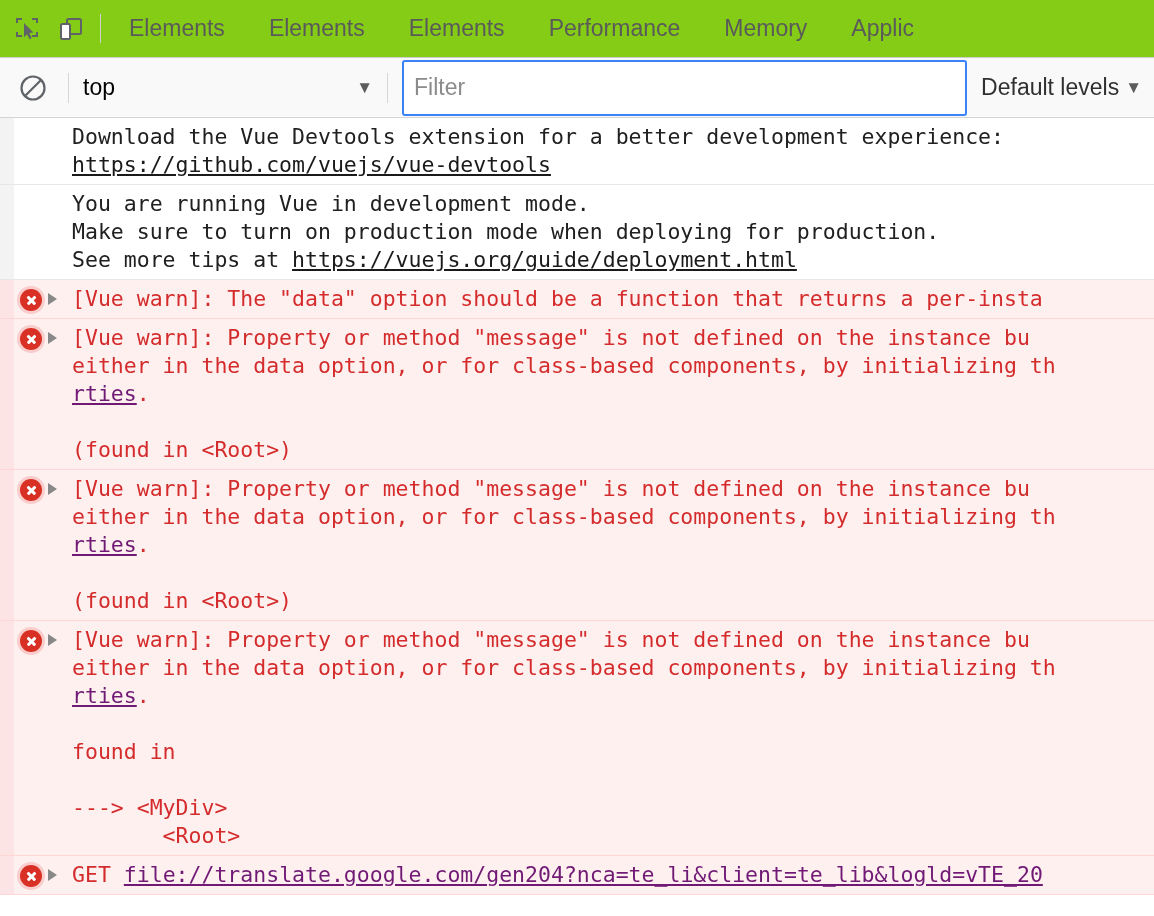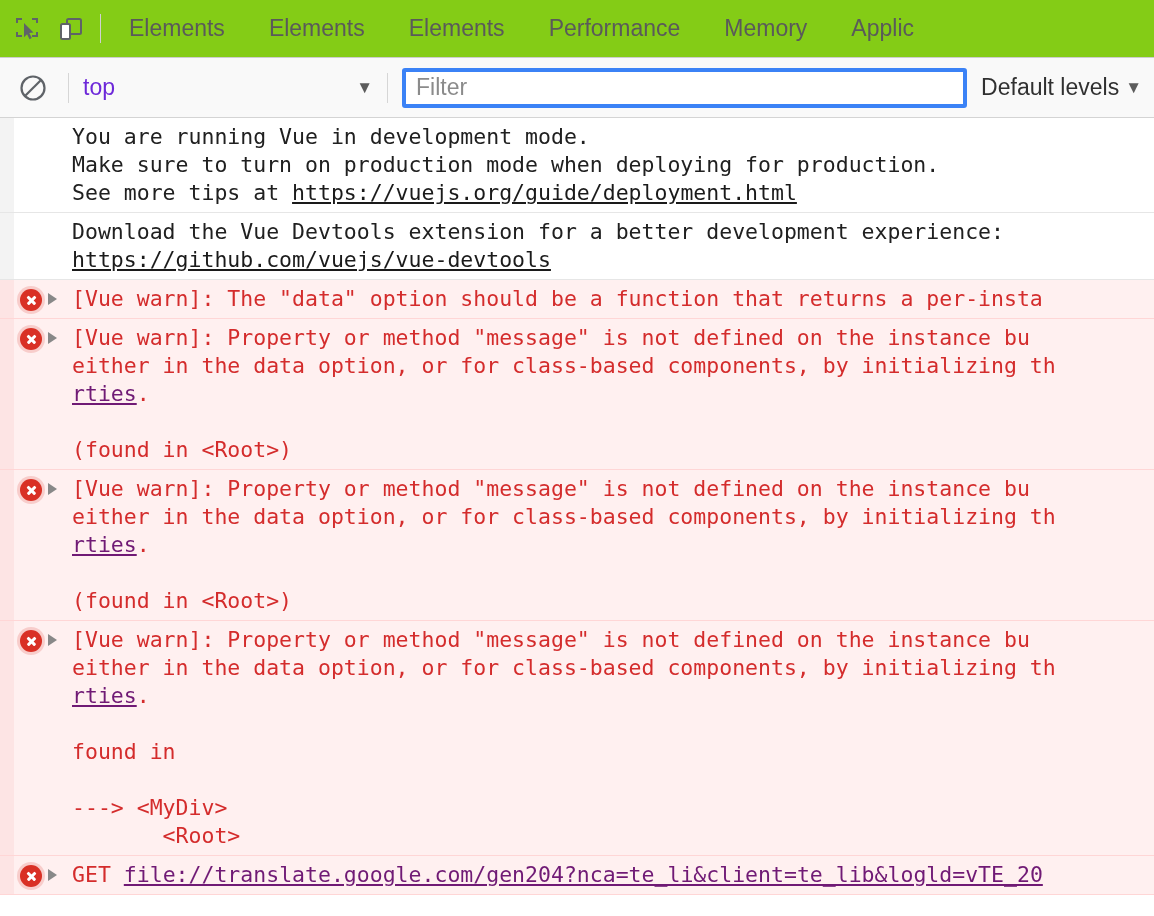--- a/index.html
+++ b/index.html
@@ -87,32 +87,32 @@
     background: #d6d6d6;
     margin: 0 14px;
     flex: 0 0 auto;
   }
   .context-select {
     display: flex; align-items: center;
     width: 290px;
     flex: 0 0 auto;
   }
   .context-label {
-    font-size: 23px; color: #6d28d9;
+    font-size: 23px; color: #000000;
     flex: 1;
   }
   .caret {
     font-size: 17px; color: #5c5c5c;
     margin-left: 6px;
   }
   .filter-input {
     flex: 1 1 auto;
-    height: 40px;
+    height: 56px;
     min-width: 0;
-    border: 4px solid #3b82f6;
+    border: 2px solid #3b82f6;
     border-radius: 3px;
     background: #ffffff;
     display: flex; align-items: center;
     padding: 0 10px;
     margin-right: 14px;
   }
   .filter-input .ph {
     font-size: 23px;
     color: #8b8b8b;
   }
@@ -279,27 +279,27 @@
       <span class="levels-label">Default levels</span>
       <span class="caret">▼</span>
     </div>
   </div>
 
   <div class="console" id="console-list">
       <div class="msg plain">
         <div class="gutter"></div>
         <div class="icon-col"></div>
         <div class="arrow-col"></div>
-        <div class="text-col"><div class="line"><span class="">You are running Vue in development mode.</span></div><div class="line"><span class="">Make sure to turn on production mode when deploying for production.</span></div><div class="line"><span class="">See more tips at </span><span class="link">https://vuejs.org/guide/deployment.html</span></div></div>
+        <div class="text-col"><div class="line"><span class="">Download the Vue Devtools extension for a better development experience:</span></div><div class="line"><span class="link">https://github.com/vuejs/vue-devtools</span></div></div>
       </div>
       <div class="msg plain">
         <div class="gutter"></div>
         <div class="icon-col"></div>
         <div class="arrow-col"></div>
-        <div class="text-col"><div class="line"><span class="">Download the Vue Devtools extension for a better development experience:</span></div><div class="line"><span class="link">https://github.com/vuejs/vue-devtools</span></div></div>
+        <div class="text-col"><div class="line"><span class="">You are running Vue in development mode.</span></div><div class="line"><span class="">Make sure to turn on production mode when deploying for production.</span></div><div class="line"><span class="">See more tips at </span><span class="link">https://vuejs.org/guide/deployment.html</span></div></div>
       </div>
       <div class="msg error">
         <div class="gutter"></div>
         <div class="icon-col">
           <div class="err-icon"></div>
         </div>
         <div class="arrow-col">
           <div class="arrow"></div>
         </div>
         <div class="text-col"><div class="line"><span class="">[Vue warn]: The "data" option should be a function that returns a per-insta</span></div></div>

